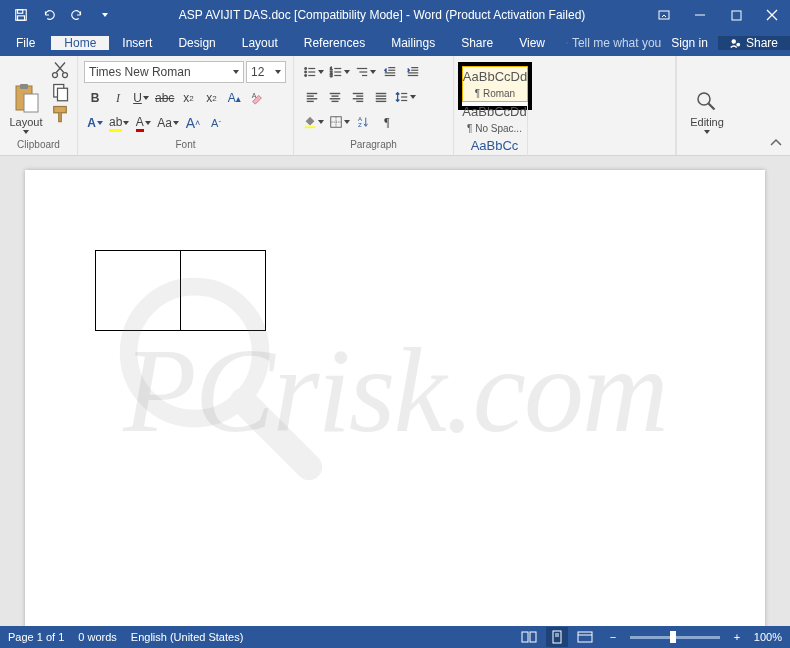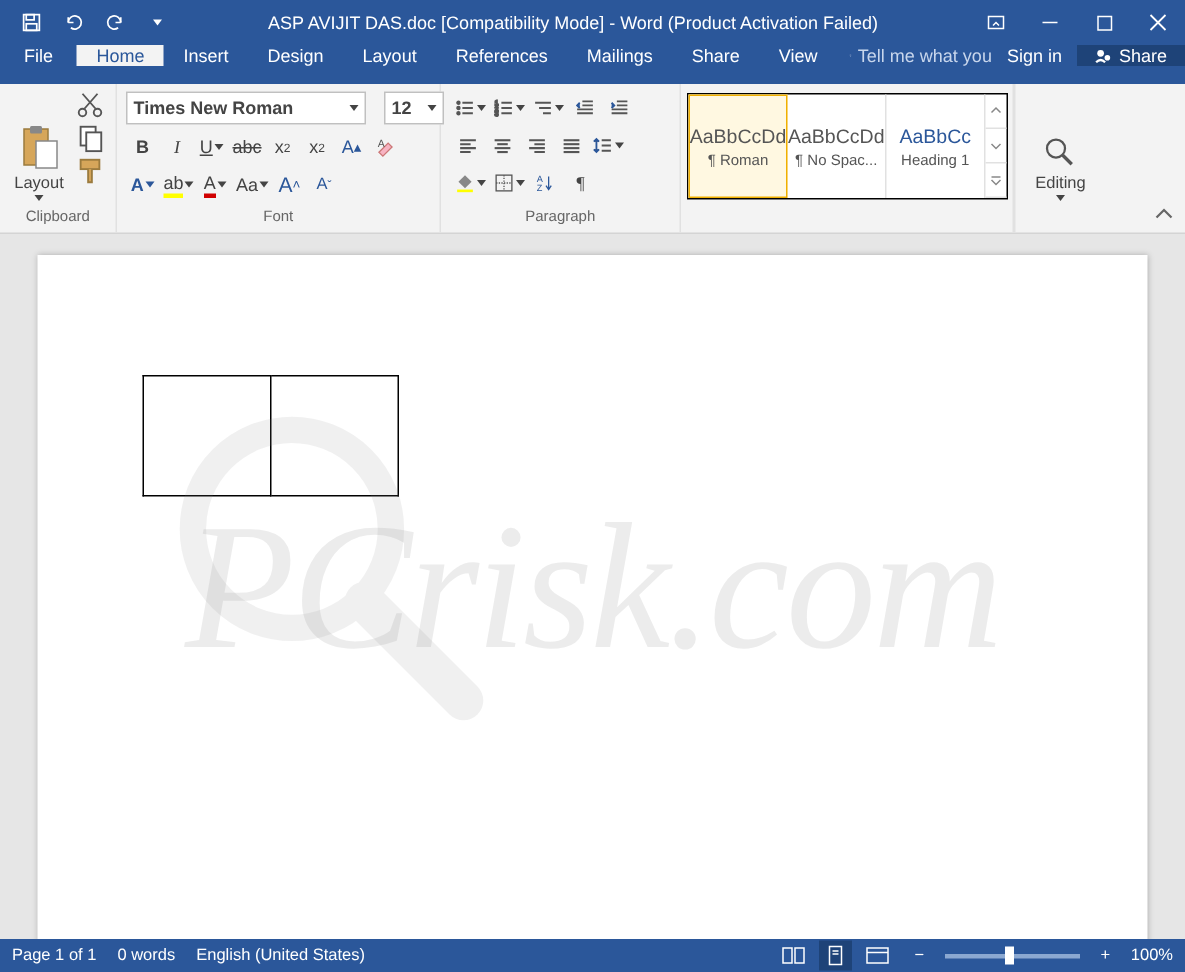--- a/index.html
+++ b/index.html
@@ -8,50 +8,50 @@
 
 .titlebar { height: 30px; background: #2b579a; display: flex; align-items: center; color: #fff; font-size: 12px; }
 .qat { display: flex; align-items: center; padding-left: 8px; gap: 2px; }
 .qat-btn { width: 26px; height: 26px; display: flex; align-items: center; justify-content: center; color: #fff; }
 .qat-btn svg { width: 14px; height: 14px; }
 .title-text { flex: 1; text-align: center; white-space: nowrap; overflow: hidden; }
 .winctrl { display: flex; }
 .winbtn { width: 36px; height: 30px; display: flex; align-items: center; justify-content: center; color: #fff; }
 
 
-.tabbar { height: 26px; background: #2b579a; display: flex; align-items: flex-start; color: #fff; font-size: 12px; }
+.tabbar { height: 26px; background: #2b579a; display: flex; align-items: center; color: #fff; font-size: 12px; }
 .tab { padding: 0 13px; display: flex; align-items: center; cursor: pointer; }
 .tab.active { background: #f3f3f3; color: #2b579a; }
 .tab.file { padding: 0 16px; }
 .tellme { flex: 1; display: flex; align-items: center; padding-left: 8px; color: #c8d6ec; gap: 4px; white-space: nowrap; overflow: hidden; }
 .signin { padding: 0 10px; display: flex; align-items: center; }
 .share { padding: 0 12px; display: flex; align-items: center; background: #1e4378; gap: 4px; }
 
 
 .ribbon { height: 100px; background: #f3f3f3; border-bottom: 1px solid #d4d4d4; display: flex; position: relative; }
 .group { border-right: 1px solid #e1e1e1; display: flex; flex-direction: column; padding: 2px 4px 0; }
 .group-body { flex: 1; display: flex; align-items: flex-start; }
 .group-label { height: 16px; font-size: 10px; color: #666; text-align: center; position: relative; }
 
 .big-btn { display: flex; flex-direction: column; align-items: center; justify-content: flex-end; width: 44px; height: 78px; font-size: 11px; color: #444; gap: 2px; padding-bottom: 2px; }
 .big-btn .icon { width: 32px; height: 32px; }
 .mini-col { display: flex; flex-direction: column; gap: 2px; padding-top: 2px; padding-left: 2px; }
 .mini { width: 20px; height: 20px; display: flex; align-items: center; justify-content: center; }
 
 
-.font-row1 { display: flex; gap: 12px; margin-bottom: 4px; font-weight: bold; }
+.font-row1 { display: flex; gap: 2px; margin-bottom: 4px; }
 .font-name { width: 160px; height: 22px; border: 1px solid #c0c0c0; background: #fff; font-size: 12px; padding: 0 4px; display: flex; align-items: center; justify-content: space-between; color: #444; }
 .font-size { width: 40px; height: 22px; border: 1px solid #c0c0c0; background: #fff; font-size: 12px; padding: 0 4px; display: flex; align-items: center; justify-content: space-between; color: #444; }
 .btn-row { display: flex; gap: 1px; margin-bottom: 3px; }
 .rb { min-width: 22px; height: 22px; display: flex; align-items: center; justify-content: center; font-size: 12px; color: #444; padding: 0 2px; }
 .rb .caret { margin-left: 1px; }
 .rb svg { width: 14px; height: 14px; }
 
 
-.style-gal { display: flex; border: 1px solid #000000; background: #fff; height: 71px; margin-top: 4px; }
+.style-gal { display: flex; border: 4px solid #000000; background: #fff; height: 48px; margin-top: 4px; flex-direction: column; }
 .style-item { width: 66px; border-right: 1px solid #e1e1e1; display: flex; flex-direction: column; align-items: center; justify-content: center; font-size: 10px; color: #555; padding: 2px; }
 .style-item.sel { border: 1px solid #f0b000; background: #fff8e1; }
 .style-prev { font-size: 13px; margin-bottom: 4px; }
 .style-prev.h1 { color: #2b579a; font-size: 13px; }
 .gal-more { width: 14px; display: flex; flex-direction: column; }
 .gal-more div { flex: 1; border-bottom: 1px solid #e1e1e1; display: flex; align-items: center; justify-content: center; }
 
 .collapse { position: absolute; right: 6px; bottom: 4px; width: 16px; height: 16px; color: #666; }
 
 

